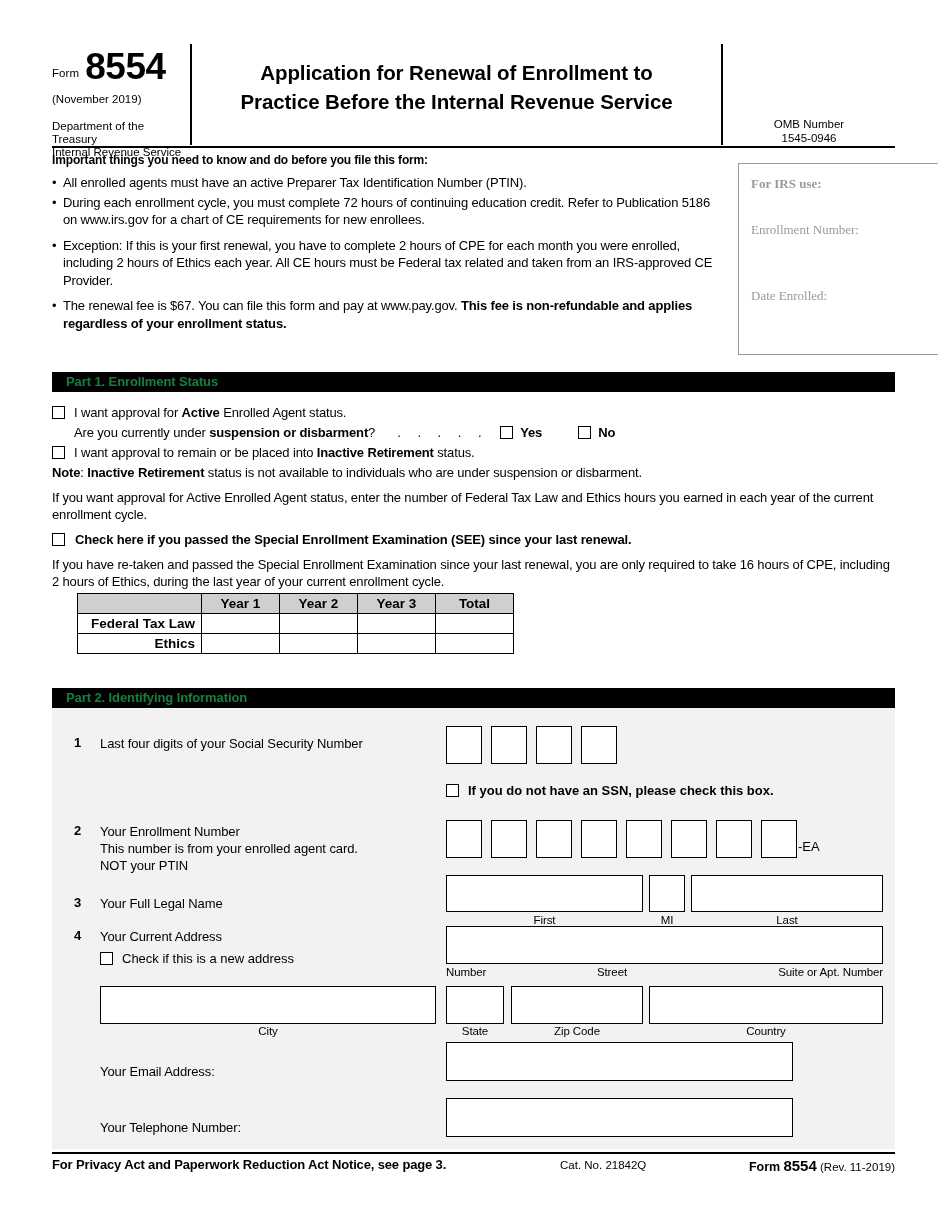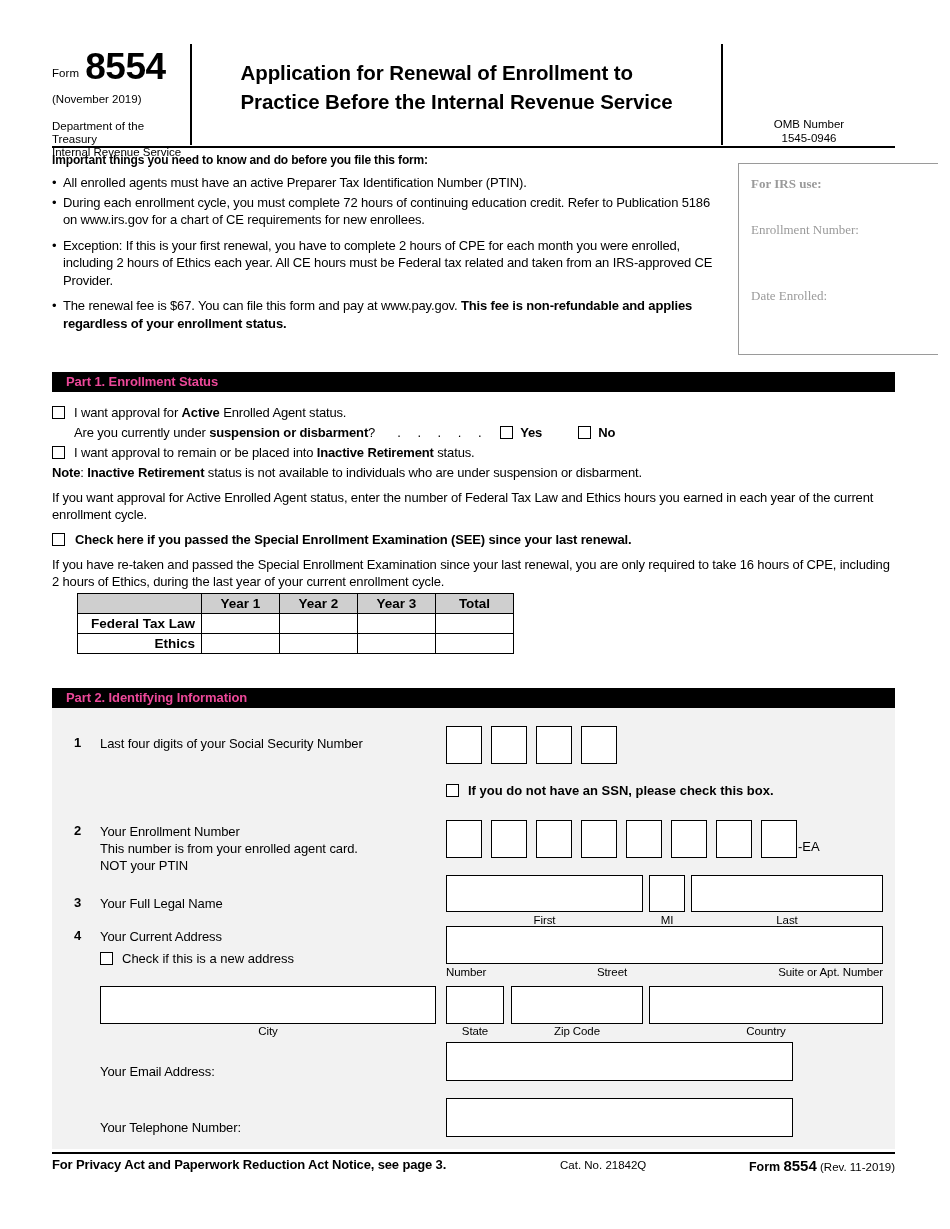--- a/index.html
+++ b/index.html
@@ -71,21 +71,21 @@
   .hdr-center {
     flex: 1;
     border-right: 2px solid #000;
     box-sizing: border-box;
     display: flex;
     align-items: center;
     justify-content: center;
     padding: 0 10px 16px 10px;
   }
   .title {
-    text-align: left;
+    text-align: center;
     font-size: 20.5px;
     font-weight: bold;
     line-height: 29px;
     letter-spacing: -0.1px;
   }
   .hdr-right {
     width: 172px;
     display: flex;
     align-items: flex-end;
     justify-content: center;
@@ -163,21 +163,21 @@
   .irs-f1 { margin-top: 30px; }
   .irs-f2 { margin-top: 50px; }
 
   
   .part-bar {
     position: absolute;
     left: 52px;
     width: 843px;
     height: 20px;
     background: #000000;
-    color: #ec4899;
+    color: #15803d;
     font-size: 13px;
     font-weight: bold;
     line-height: 20px;
     padding-left: 14px;
     box-sizing: border-box;
     letter-spacing: -0.1px;
   }
   #part1-bar { top: 372px; }
   #part2-bar { top: 688px; }
 

